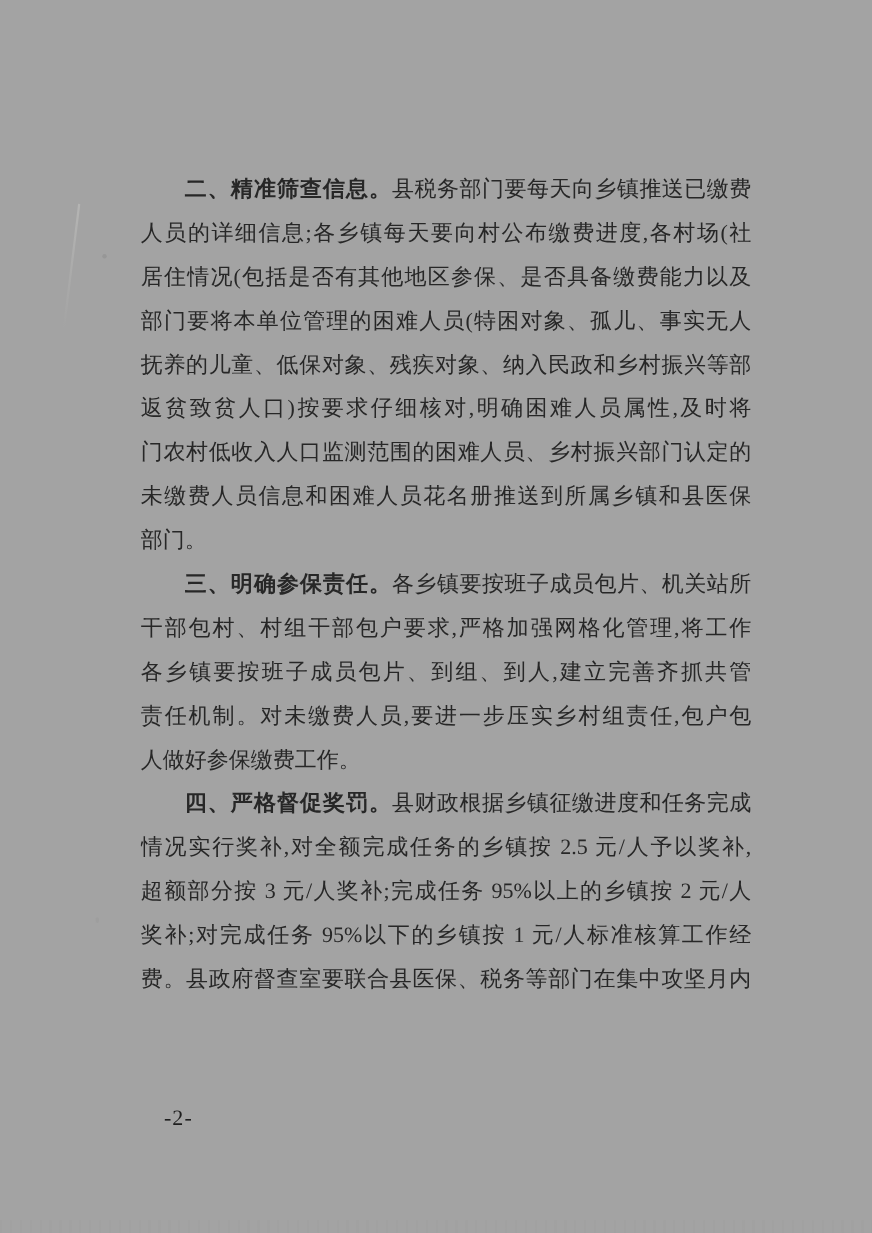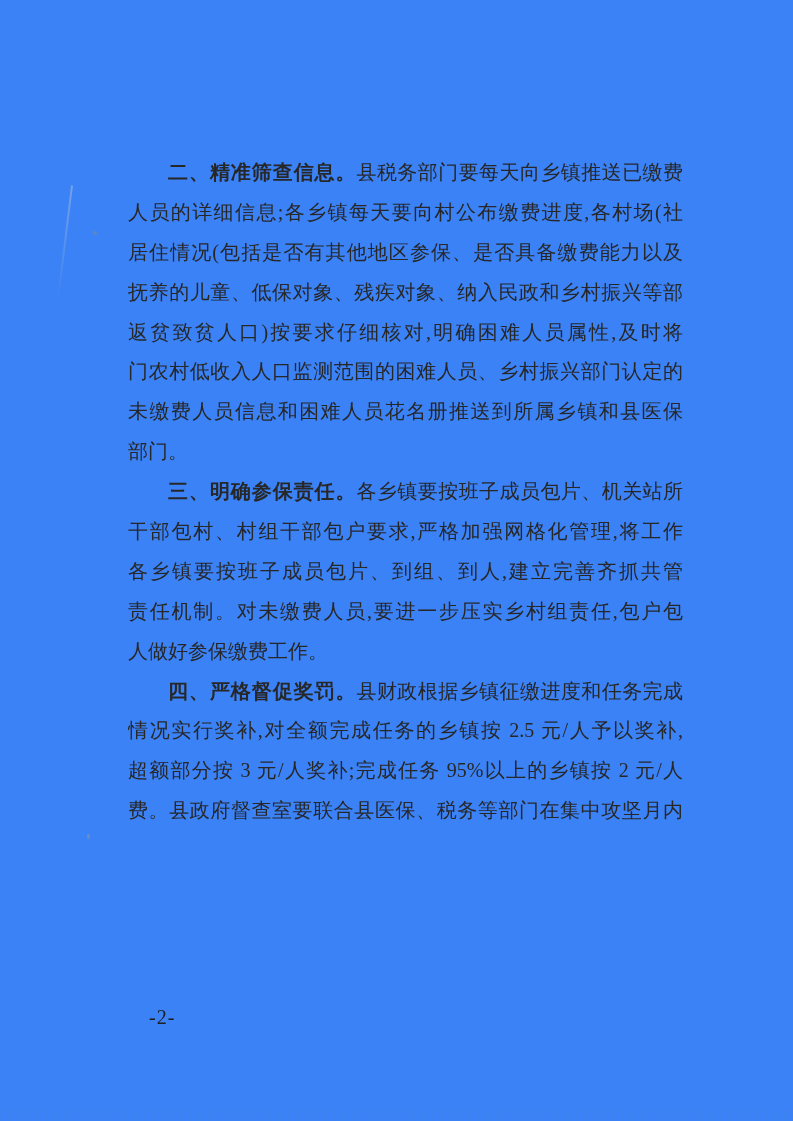--- a/index.html
+++ b/index.html
@@ -8,21 +8,21 @@
     width: 793px;
     height: 1121px;
     position: relative;
     background: #fdfdfc;
     font-family: "Liberation Serif", serif;
     overflow: hidden;
   }
   .page {
     position: absolute;
     inset: 0;
-    background: #3b82f6;
+    background: #a3a3a3;
   }
   .doc-body {
     position: absolute;
     left: 128px;
     top: 153px;
     width: 555px;
   }
   .line {
     height: 39.9px;
     line-height: 39.9px;
@@ -83,32 +83,34 @@
 
 <div class="page">
   <div class="streak"></div>
   <div class="speck-1"></div>
   <div class="speck-2"></div>
 
   <div class="doc-body">
       <div class="line indent"><span class="heading">二、精准筛查信息。</span><span>县税务部门要每天向乡镇推送已缴费</span></div>
       <div class="line"><span>人员的详细信息;各乡镇每天要向村公布缴费进度,各村场(社</span></div>
       <div class="line"><span>居住情况(包括是否有其他地区参保、是否具备缴费能力以及</span></div>
+      <div class="line"><span>部门要将本单位管理的困难人员(特困对象、孤儿、事实无人</span></div>
       <div class="line"><span>抚养的儿童、低保对象、残疾对象、纳入民政和乡村振兴等部</span></div>
       <div class="line"><span>返贫致贫人口)按要求仔细核对,明确困难人员属性,及时将</span></div>
       <div class="line"><span>门农村低收入人口监测范围的困难人员、乡村振兴部门认定的</span></div>
       <div class="line"><span>未缴费人员信息和困难人员花名册推送到所属乡镇和县医保</span></div>
       <div class="line short"><span>部门。</span></div>
       <div class="line indent"><span class="heading">三、明确参保责任。</span><span>各乡镇要按班子成员包片、机关站所</span></div>
       <div class="line"><span>干部包村、村组干部包户要求,严格加强网格化管理,将工作</span></div>
       <div class="line"><span>各乡镇要按班子成员包片、到组、到人,建立完善齐抓共管</span></div>
       <div class="line"><span>责任机制。对未缴费人员,要进一步压实乡村组责任,包户包</span></div>
       <div class="line short"><span>人做好参保缴费工作。</span></div>
       <div class="line indent"><span class="heading">四、严格督促奖罚。</span><span>县财政根据乡镇征缴进度和任务完成</span></div>
       <div class="line"><span>情况实行奖补,对全额完成任务的乡镇按 2.5 元/人予以奖补,</span></div>
       <div class="line"><span>超额部分按 3 元/人奖补;完成任务 95%以上的乡镇按 2 元/人</span></div>
+      <div class="line"><span>奖补;对完成任务 95%以下的乡镇按 1 元/人标准核算工作经</span></div>
       <div class="line"><span>费。县政府督查室要联合县医保、税务等部门在集中攻坚月内</span></div>
     </div>
 
   <div class="footer-page-number">-2-</div>
 
   <div class="scan-noise-bottom"></div>
 </div>
 
 </body></html>

